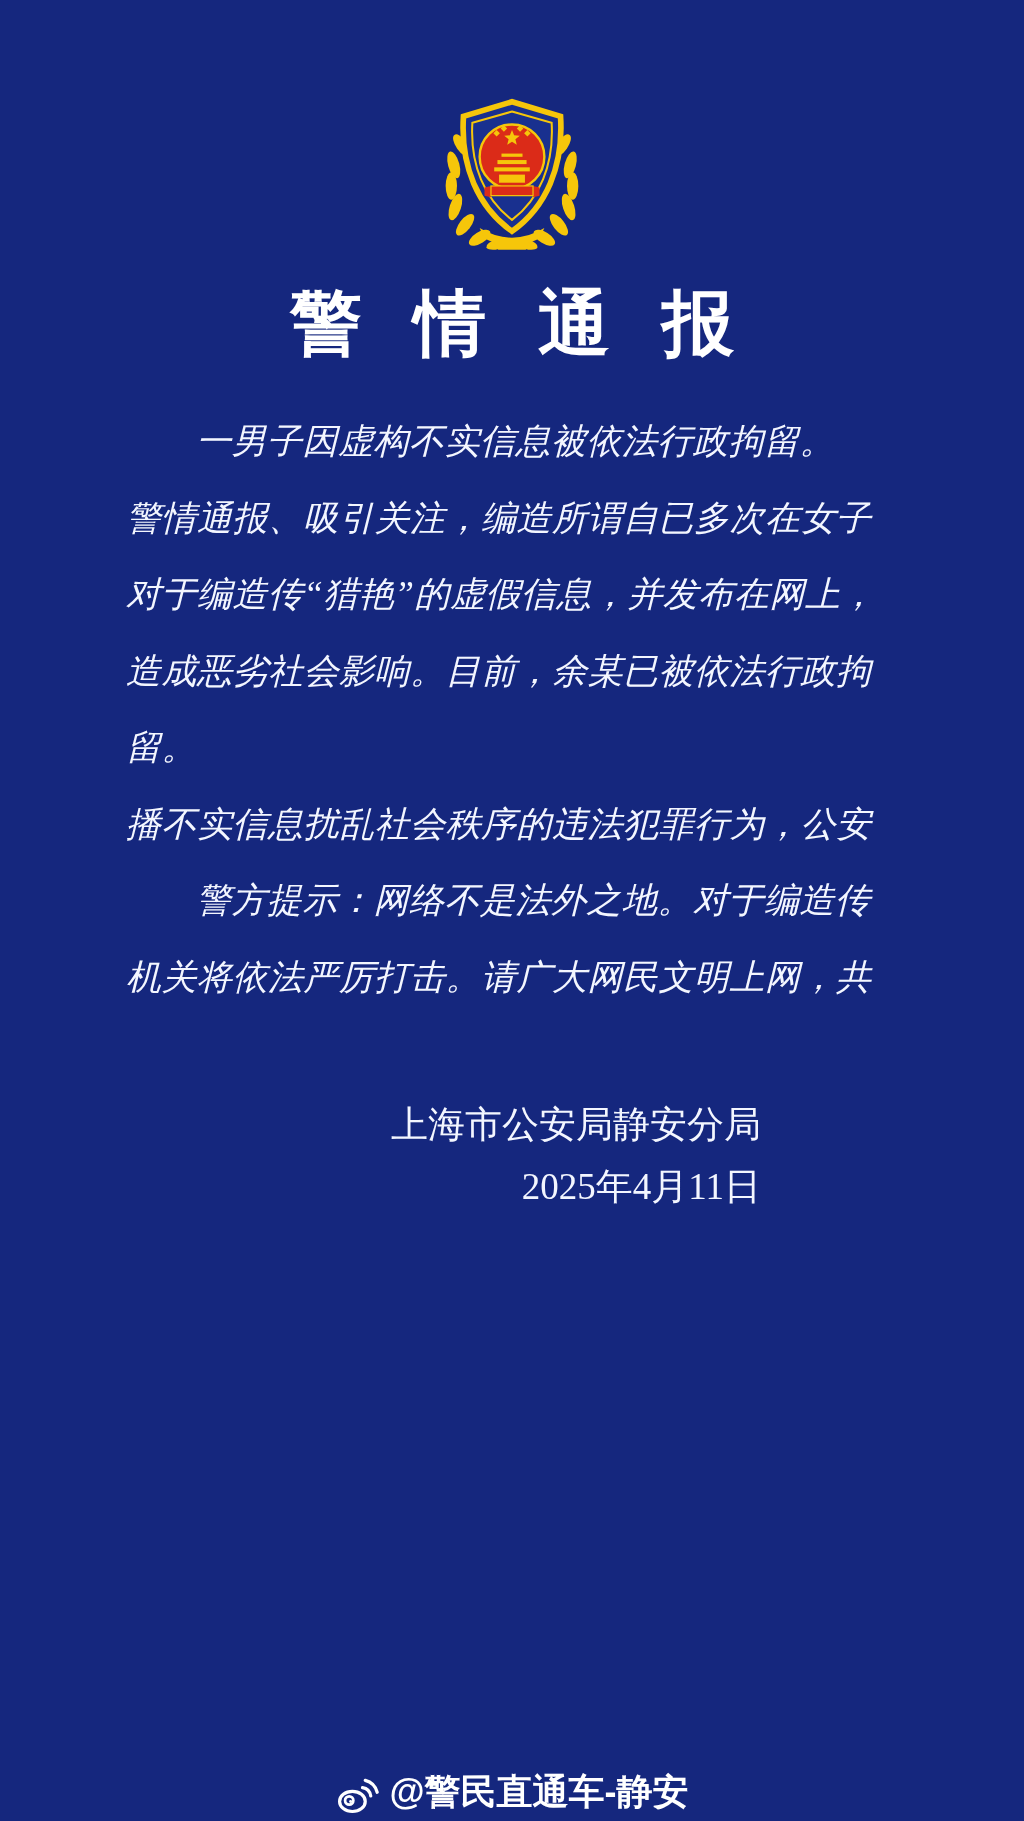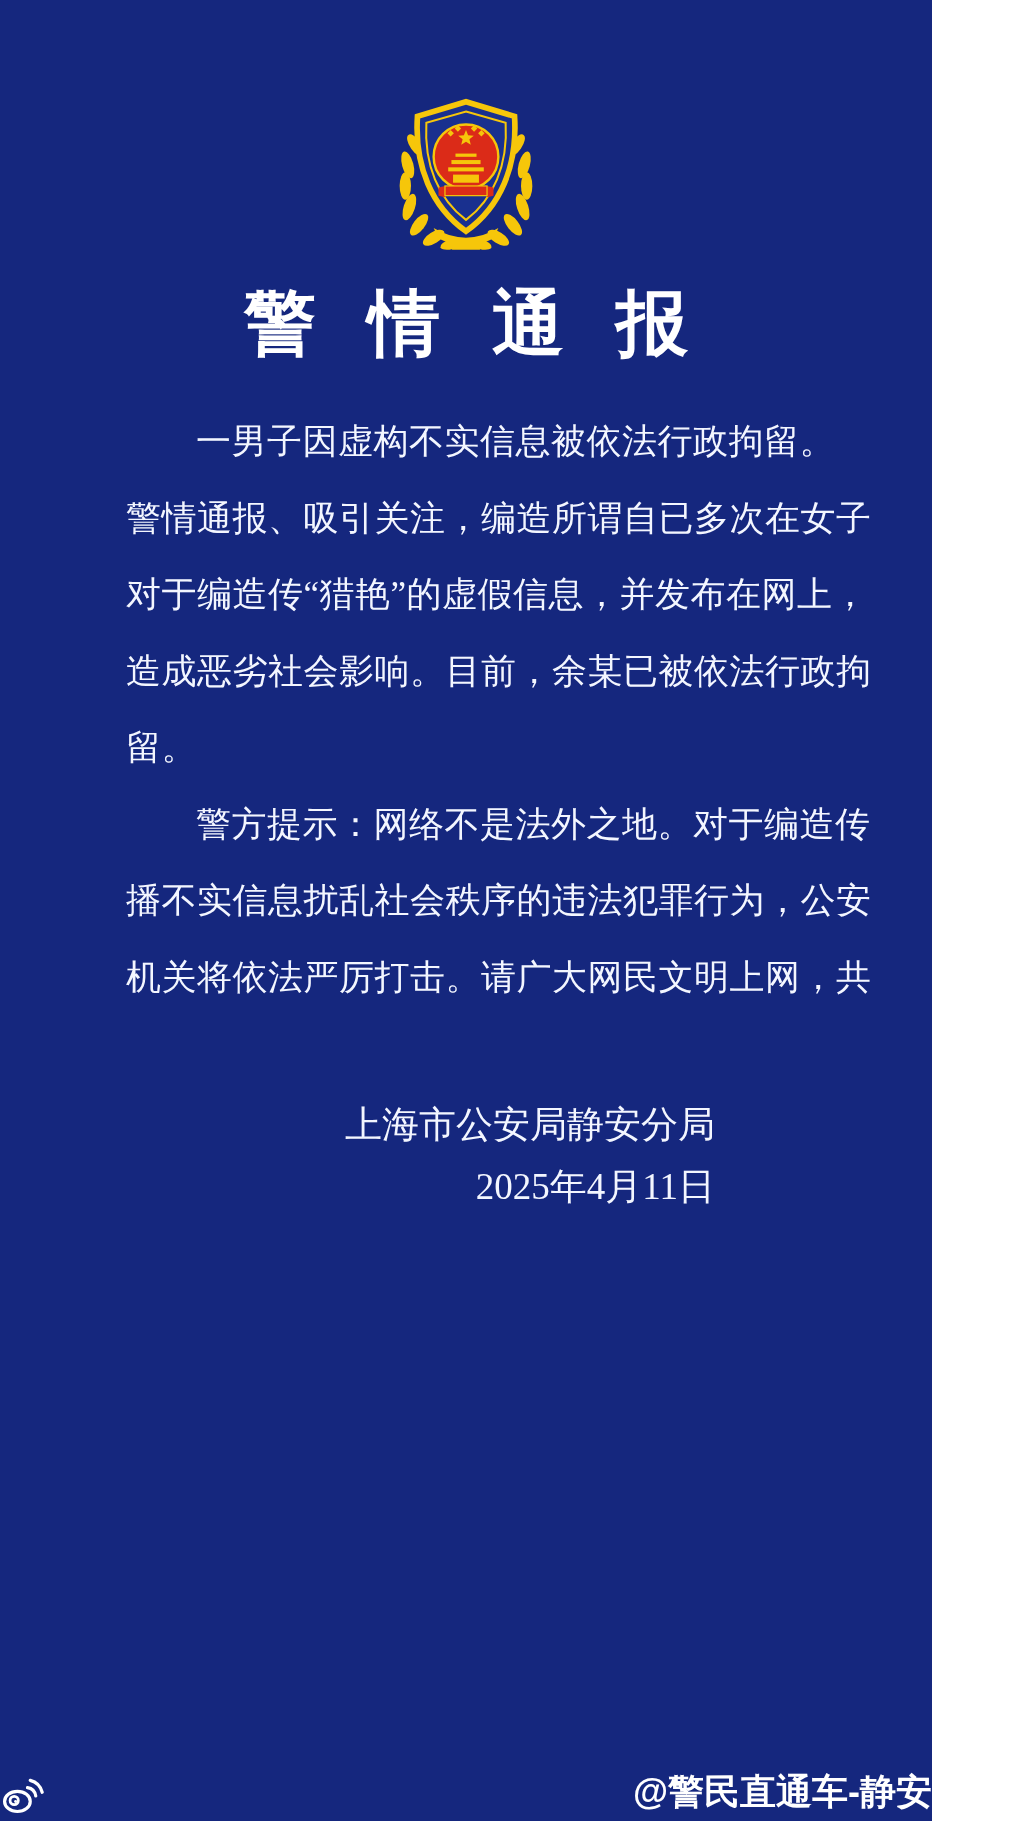--- a/index.html
+++ b/index.html
@@ -1,19 +1,19 @@
 <!DOCTYPE html>
 <html><head>
 <meta charset="utf-8">
 <style>
   html, body { margin: 0; padding: 0; }
   body { width: 1024px; height: 1821px; }
   .page {
     position: relative;
-    width: 932px;
+    width: 1024px;
     height: 1821px;
     background: #15277E;
     overflow: hidden;
     font-family: "Liberation Serif", serif;
   }
   .emblem-wrap {
     padding-top: 92px;
     display: flex;
     justify-content: center;
   }
@@ -28,20 +28,21 @@
     padding-left: 52px;
     line-height: 80px;
     white-space: nowrap;
   }
   .body-text {
     margin-top: 40px;
     padding: 0 80px 0 126px;
     color: #F3F6FF;
     font-size: 35px;
     font-weight: 400;
+    font-style: italic;
   }
   .body-text .line {
     height: 76.5px;
     line-height: 76.5px;
     white-space: nowrap;
     letter-spacing: 0.5px;
   }
   .body-text .line.indent { padding-left: 70px; }
   .signature-block {
     margin-top: 78px;
@@ -53,21 +54,21 @@
     text-align: center;
     font-size: 37px;
   }
   .signature-block .sig-line { line-height: 62px; white-space: nowrap; text-align: right; }
   .footer {
     position: absolute;
     left: 0;
     bottom: 4px;
     width: 100%;
     display: flex;
-    justify-content: space-between;
+    justify-content: center;
     align-items: center;
     gap: 10px;
   }
   .footer .handle {
     color: #FFFFFF;
     font-family: "Liberation Sans", sans-serif;
     font-weight: 700;
     font-size: 36px;
     white-space: nowrap;
   }
@@ -123,22 +124,22 @@
   </div>
 
   <div class="notice-title">警情通报</div>
 
   <div class="body-text">
       <div class="line indent">一男子因虚构不实信息被依法行政拘留。</div>
       <div class="line">警情通报、吸引关注，编造所谓自已多次在女子</div>
       <div class="line">对于编造传“猎艳”的虚假信息，并发布在网上，</div>
       <div class="line">造成恶劣社会影响。目前，余某已被依法行政拘</div>
       <div class="line">留。</div>
+      <div class="line">播不实信息扰乱社会秩序的违法犯罪行为，公安</div>
       <div class="line indent">警方提示：网络不是法外之地。对于编造传</div>
-      <div class="line">播不实信息扰乱社会秩序的违法犯罪行为，公安</div>
       <div class="line">机关将依法严厉打击。请广大网民文明上网，共</div>
     </div>
 
   <div class="signature-block">
     <div class="sig-line">上海市公安局静安分局</div>
     <div class="sig-line">2025年4月11日</div>
   </div>
 
   <div class="footer">
     <svg class="weibo-svg" viewBox="0 0 48 48" xmlns="http://www.w3.org/2000/svg">

